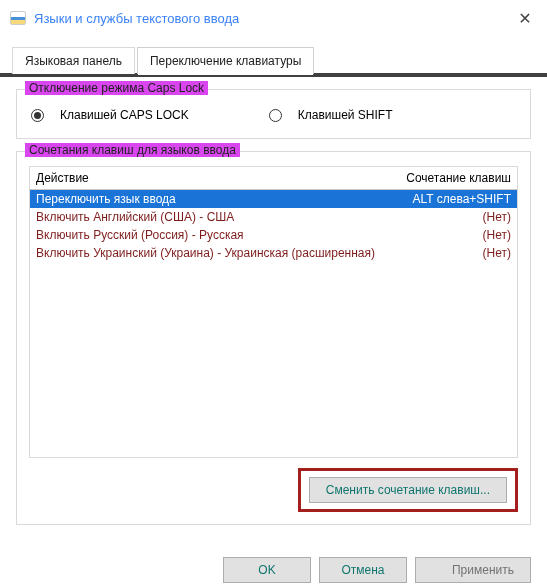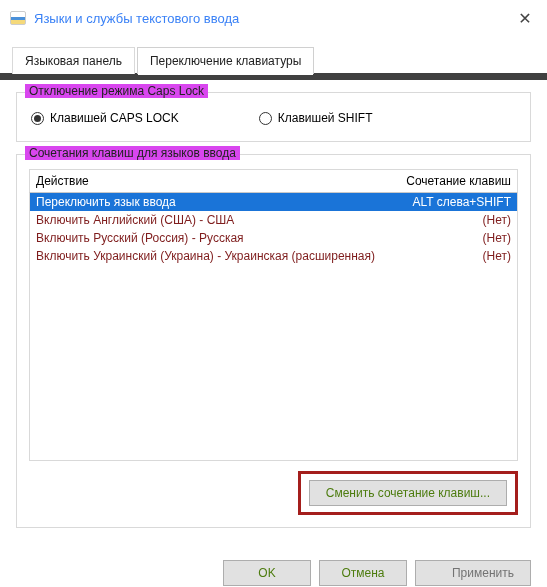--- a/index.html
+++ b/index.html
@@ -1,39 +1,39 @@
 <!DOCTYPE html>
 <html><head>
 <meta charset="utf-8">
 <style>
 * { box-sizing: border-box; font-family: 'Segoe UI', Tahoma, sans-serif; font-size: 12px; }
 body { margin: 0; background: #fff; width: 547px; height: 587px; overflow: hidden; }
 .titlebar { display: flex; align-items: center; padding: 8px 10px; height: 36px; }
 .title-icon { width: 16px; height: 14px; margin-right: 8px; background: linear-gradient(#fff 0 40%, #4a90d9 40% 70%, #f5d97a 70%); border: 1px solid #ccc; border-radius: 2px; }
 .titlebar-title { flex: 1; color: #3b82f6; font-size: 13px; }
 .close-x { width: 24px; text-align: center; color: #444; font-size: 16px; cursor: pointer; }
-.tabstrip { display: flex; padding: 0 12px; margin-top: 10px; border-bottom: 7px solid #404040; position: relative; }
+.tabstrip { display: flex; padding: 0 12px; margin-top: 10px; border-bottom: 4px solid #404040; position: relative; }
 .tab { padding: 6px 12px; border: 1px solid #d0d0d0; border-bottom: none; background: #fff; color: #222; cursor: pointer; position: relative; top: 1px; margin-right: 2px; }
 .tab.inactive { background: #fff; border-color: #d9d9d9; }
 .tab.active { background: #fff; z-index: 2; }
 .tab.active::after { content:""; position:absolute; left:0; right:0; bottom:-1px; height:2px; background:#fff; }
 .pane { padding: 12px 16px 10px; }
 .group { border: 1px solid #d9d9d9; padding: 14px 12px 12px; margin-bottom: 12px; position: relative; }
 .group-title { position: absolute; top: -9px; left: 8px; background: #d946ef; padding: 0 4px; color: #222; }
 .radios { display: flex; gap: 80px; padding: 4px 2px; }
-.radio { display: flex; align-items: center; gap: 6px; cursor: pointer; }
+.radio { display: flex; align-items: center; gap: 16px; cursor: pointer; }
 .radio-circle { width: 13px; height: 13px; border: 1px solid #333; border-radius: 50%; display: flex; align-items: center; justify-content: center; }
 .radio-dot { width: 7px; height: 7px; background: #333; border-radius: 50%; }
 .list-header { display: flex; justify-content: space-between; padding: 4px 6px; border: 1px solid #d9d9d9; border-bottom: 1px solid #c9c9c9; background: #fff; }
 .listbox { border: 1px solid #d9d9d9; border-top: none; height: 268px; overflow: auto; }
 .row { display: flex; justify-content: space-between; padding: 2px 6px; color: #7f1d1d; cursor: pointer; }
 .row.sel { background: #1a74d8; color: #fff; }
 .btn-row { display: flex; justify-content: flex-end; margin-top: 10px; }
 .highlight-box { border: 3px solid #a41e1c; padding: 6px 8px; }
-.btn { border: 1px solid #adadad; background: #e1e1e1; padding: 5px 16px; color: #4d7c0f; cursor: pointer; min-width: 80px; text-align: center; }
+.btn { border: 1px solid #adadad; background: #e1e1e1; padding: 5px 16px; color: #0f766e; cursor: pointer; min-width: 80px; text-align: center; }
 .footer { display: flex; justify-content: flex-end; gap: 8px; padding: 10px 16px 12px; }
 .footer .btn { min-width: 88px; }
 .footer .btn.disabled { color: #737373; padding-left: 36px; }
 </style>
 </head>
 <body>
 
 <div class="titlebar">
   <div class="title-icon"></div>
   <div class="titlebar-title">Языки и службы текстового ввода</div>

